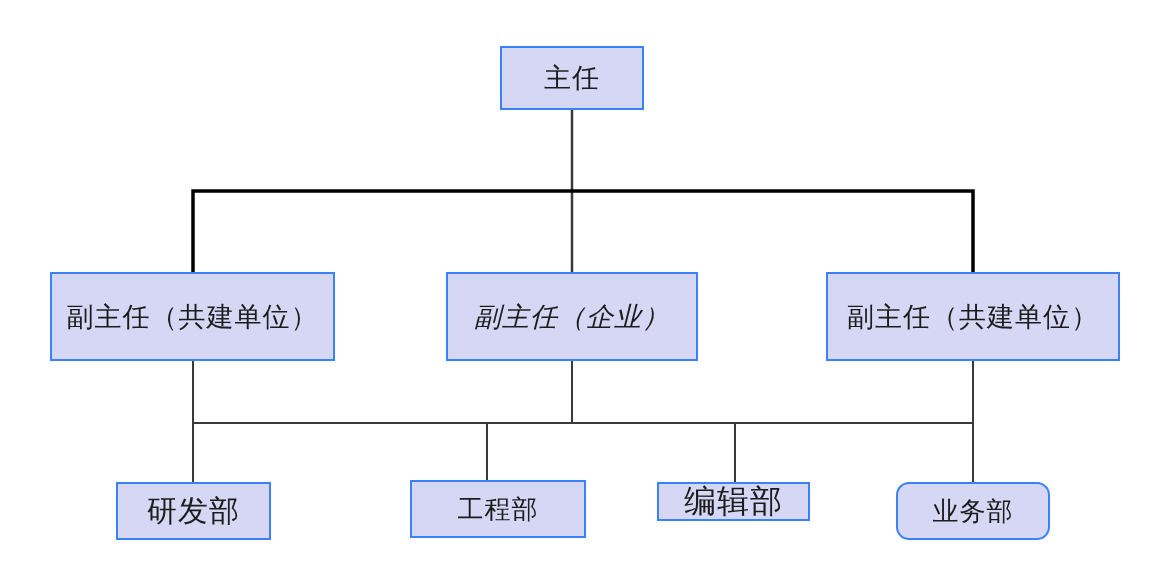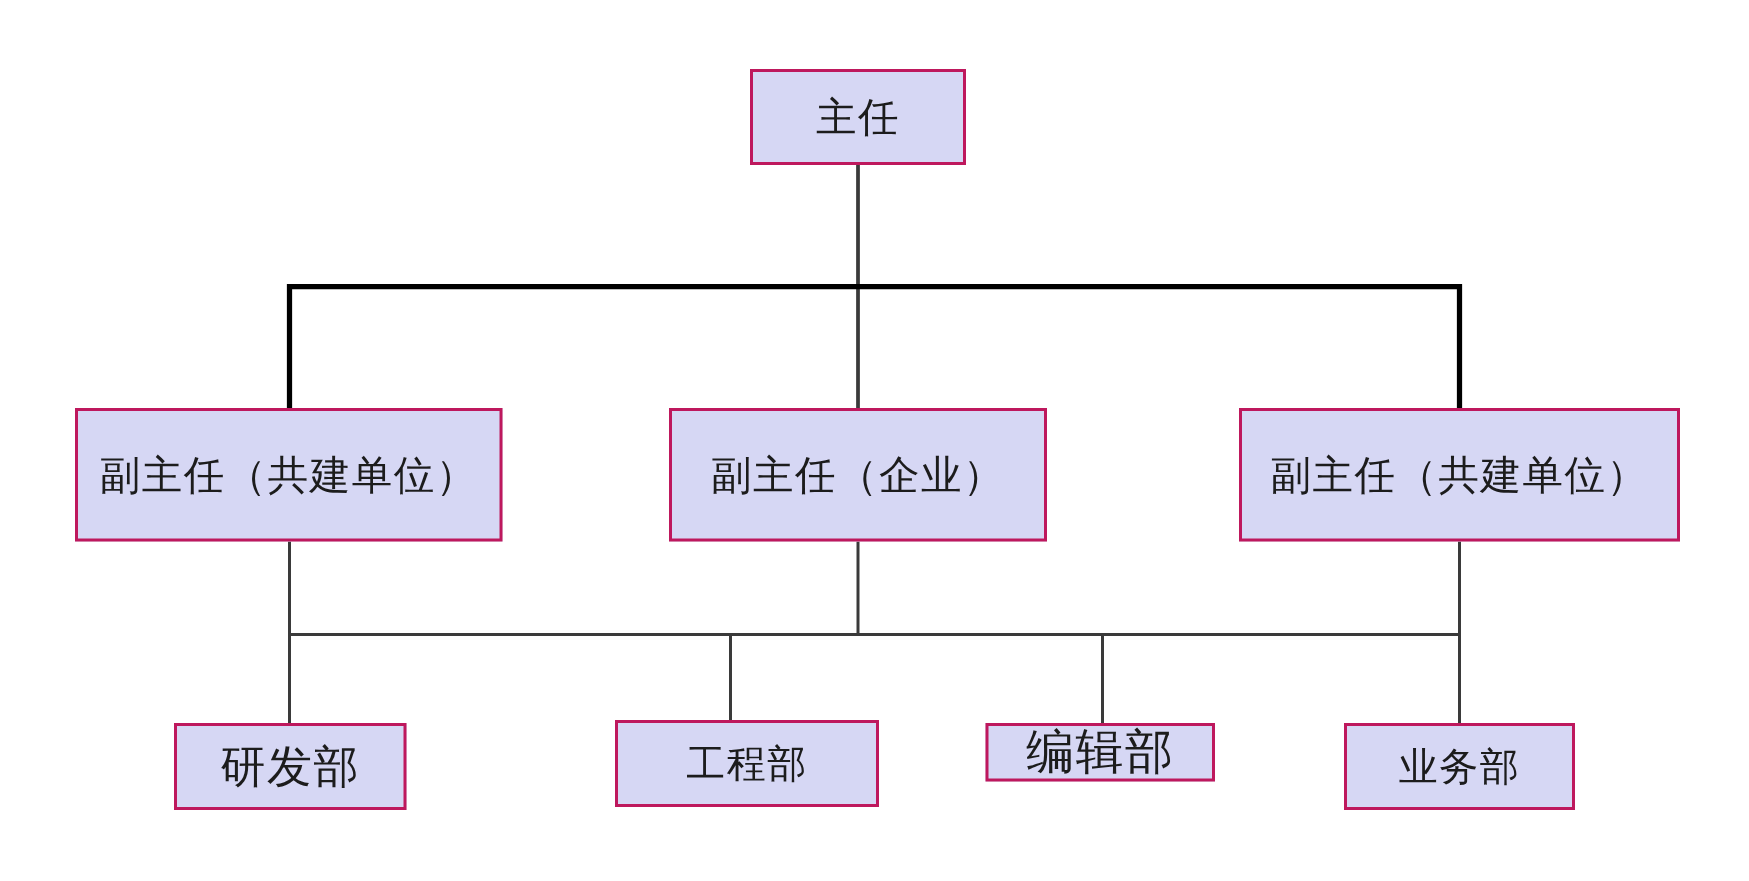--- a/index.html
+++ b/index.html
@@ -19,41 +19,41 @@
     position: absolute;
     left: 0;
     top: 0;
     width: 1166px;
     height: 587px;
   }
   .node {
     position: absolute;
     box-sizing: border-box;
     background: #d6d7f4;
-    border: 2px solid #be185d;
+    border: 2px solid #3b82f6;
     color: #1c1c1c;
     display: flex;
     align-items: center;
     justify-content: center;
     font-size: 27px;
     letter-spacing: 1px;
     white-space: nowrap;
     text-align: center;
   }
   
   .node.director  { left: 500px; top: 46px;  width: 144px; height: 64px; }
   
   .node.deputy-left   { left: 50px;  top: 272px; width: 285px; height: 89px; }
-  .node.deputy-middle { left: 446px; top: 272px; width: 252px; height: 89px; }
+  .node.deputy-middle { left: 446px; top: 272px; width: 252px; height: 89px; font-style: italic; }
   .node.deputy-right  { left: 826px; top: 272px; width: 294px; height: 89px; }
   
   .node.dept-rd        { left: 116px; top: 482px; width: 155px; height: 58px; font-size: 30px; }
   .node.dept-eng       { left: 410px; top: 480px; width: 176px; height: 58px; font-size: 26px; }
   .node.dept-edit      { left: 657px; top: 482px; width: 153px; height: 39px; font-size: 32px; }
-  .node.dept-biz       { left: 896px; top: 482px; width: 154px; height: 58px; font-size: 26px; }
+  .node.dept-biz       { left: 896px; top: 482px; width: 154px; height: 58px; font-size: 26px; border-radius: 13px; }
 </style>
 </head>
 <body>
 
 <div id="canvas">
 
   <svg id="connectors" viewBox="0 0 1166 587" xmlns="http://www.w3.org/2000/svg">
 
     <path d="M572 110 L572 272" fill="none" stroke-width="2.5" stroke="#3a3a3a"></path>
 

